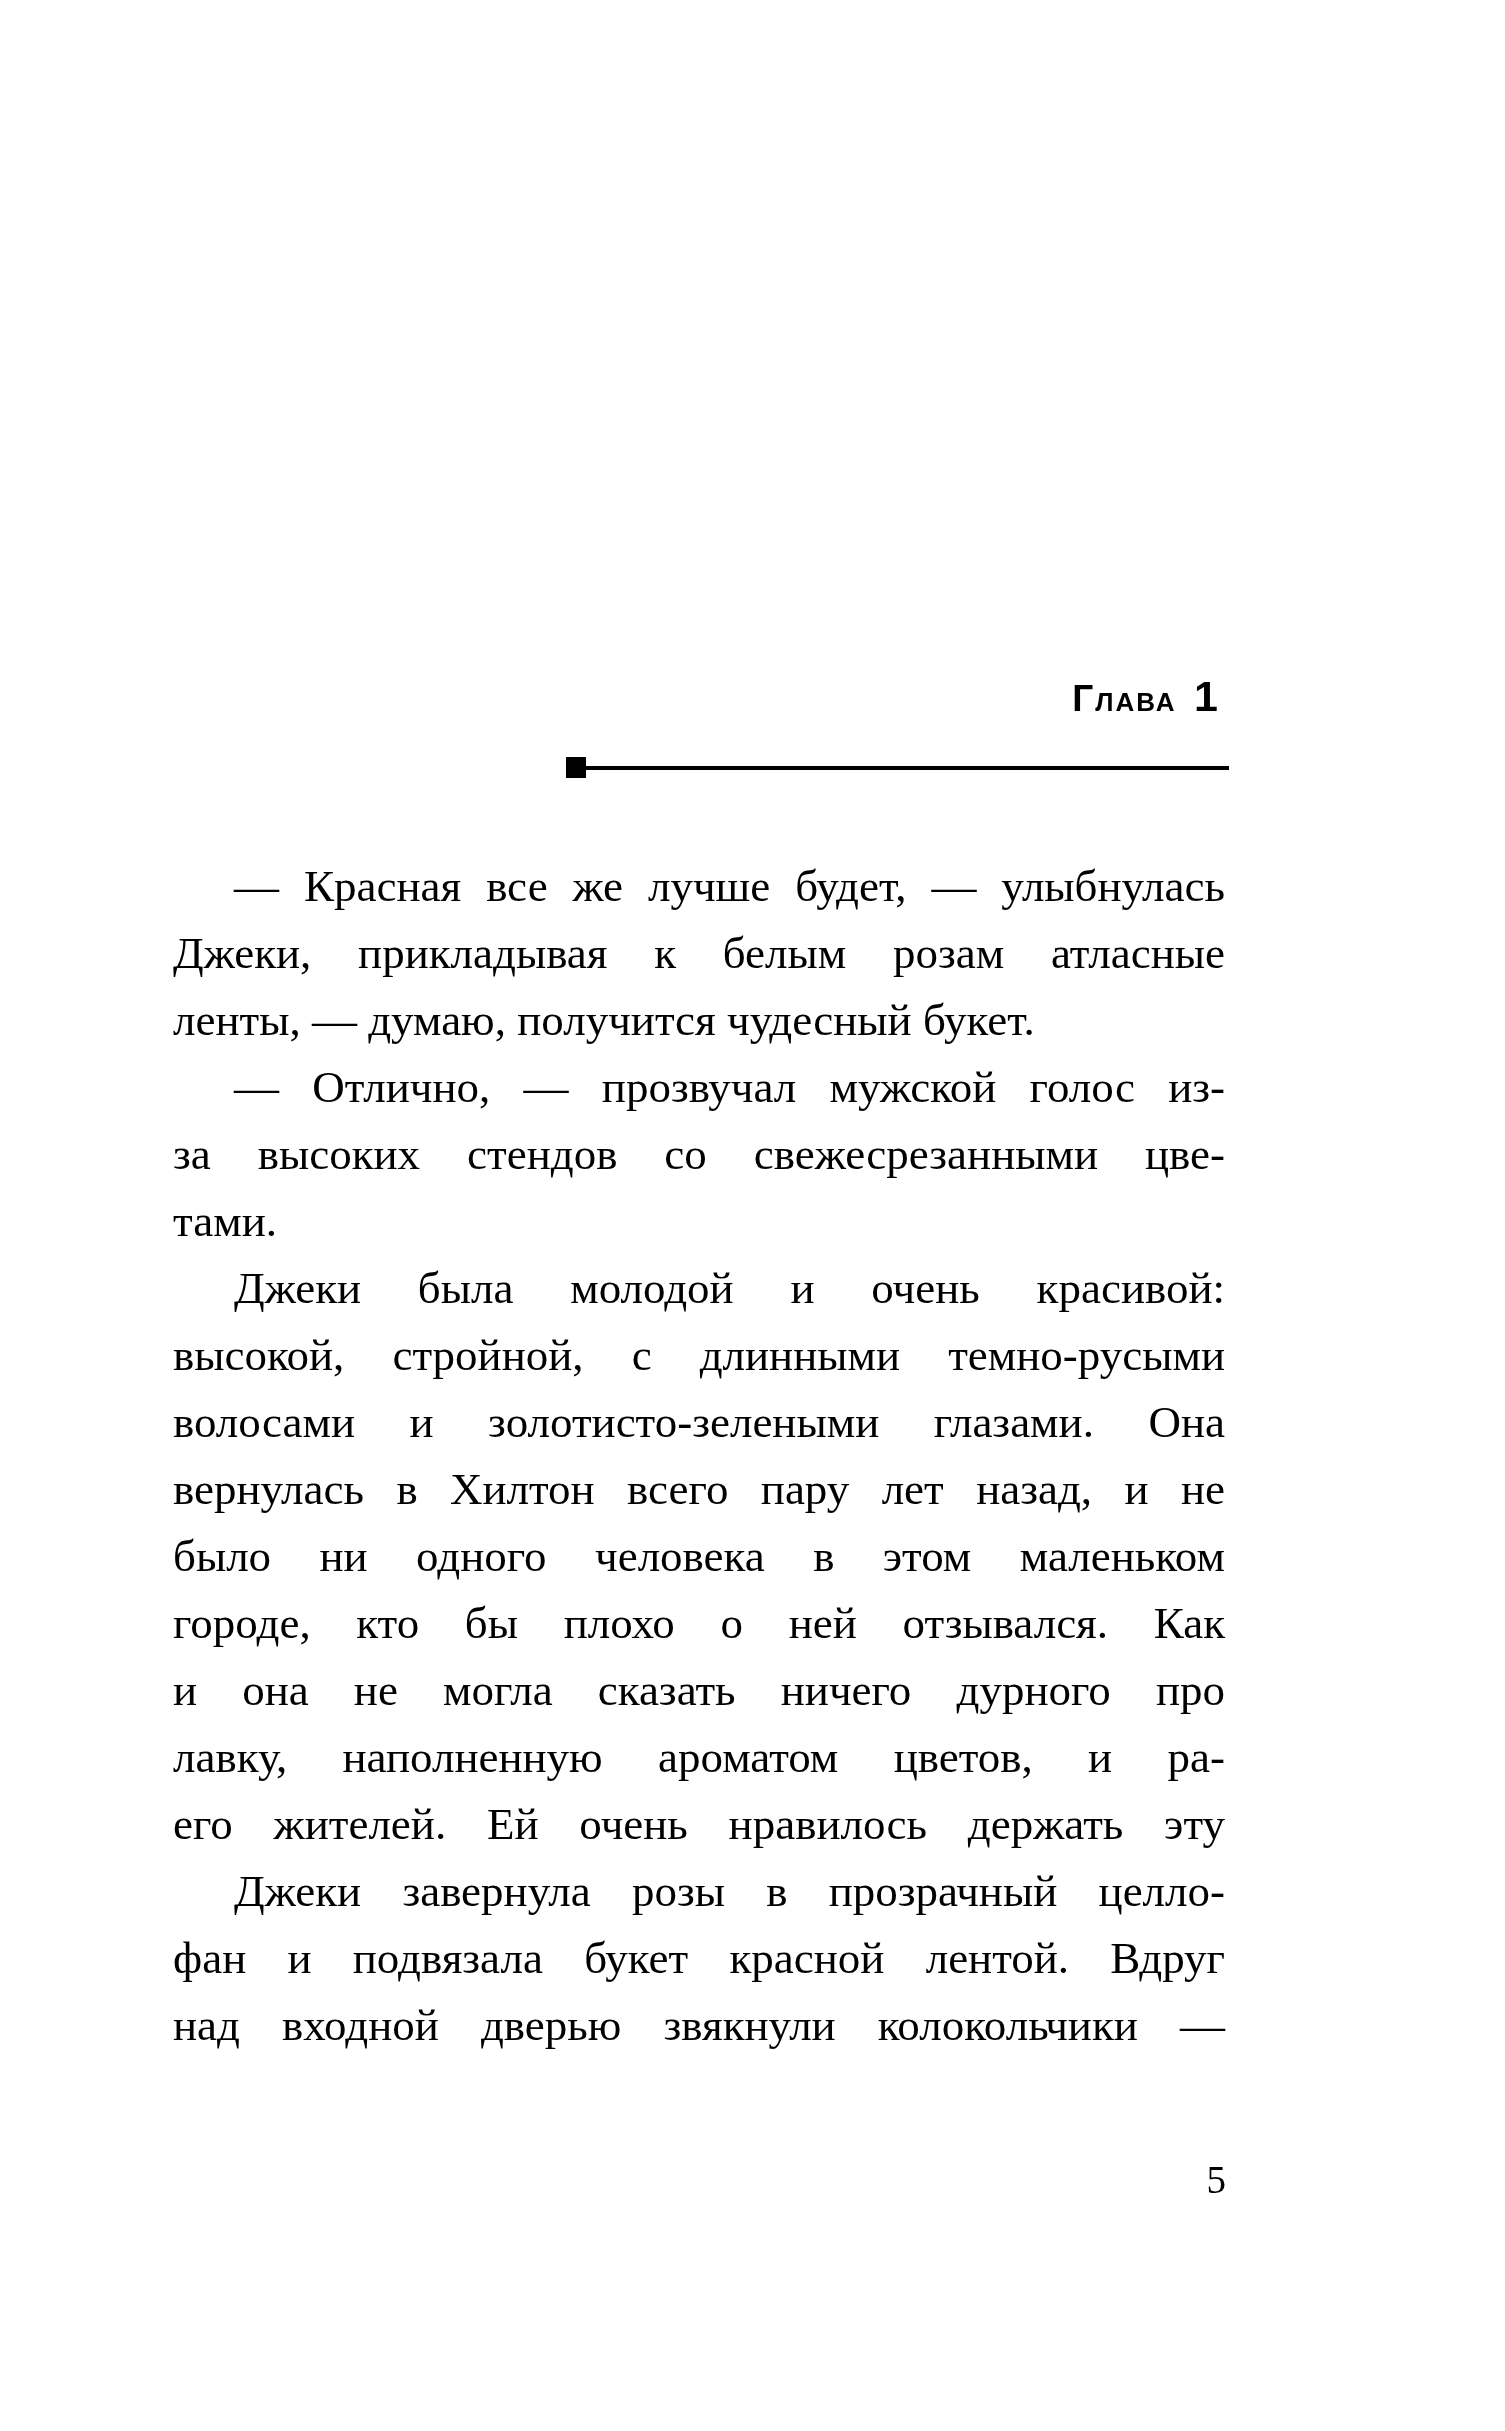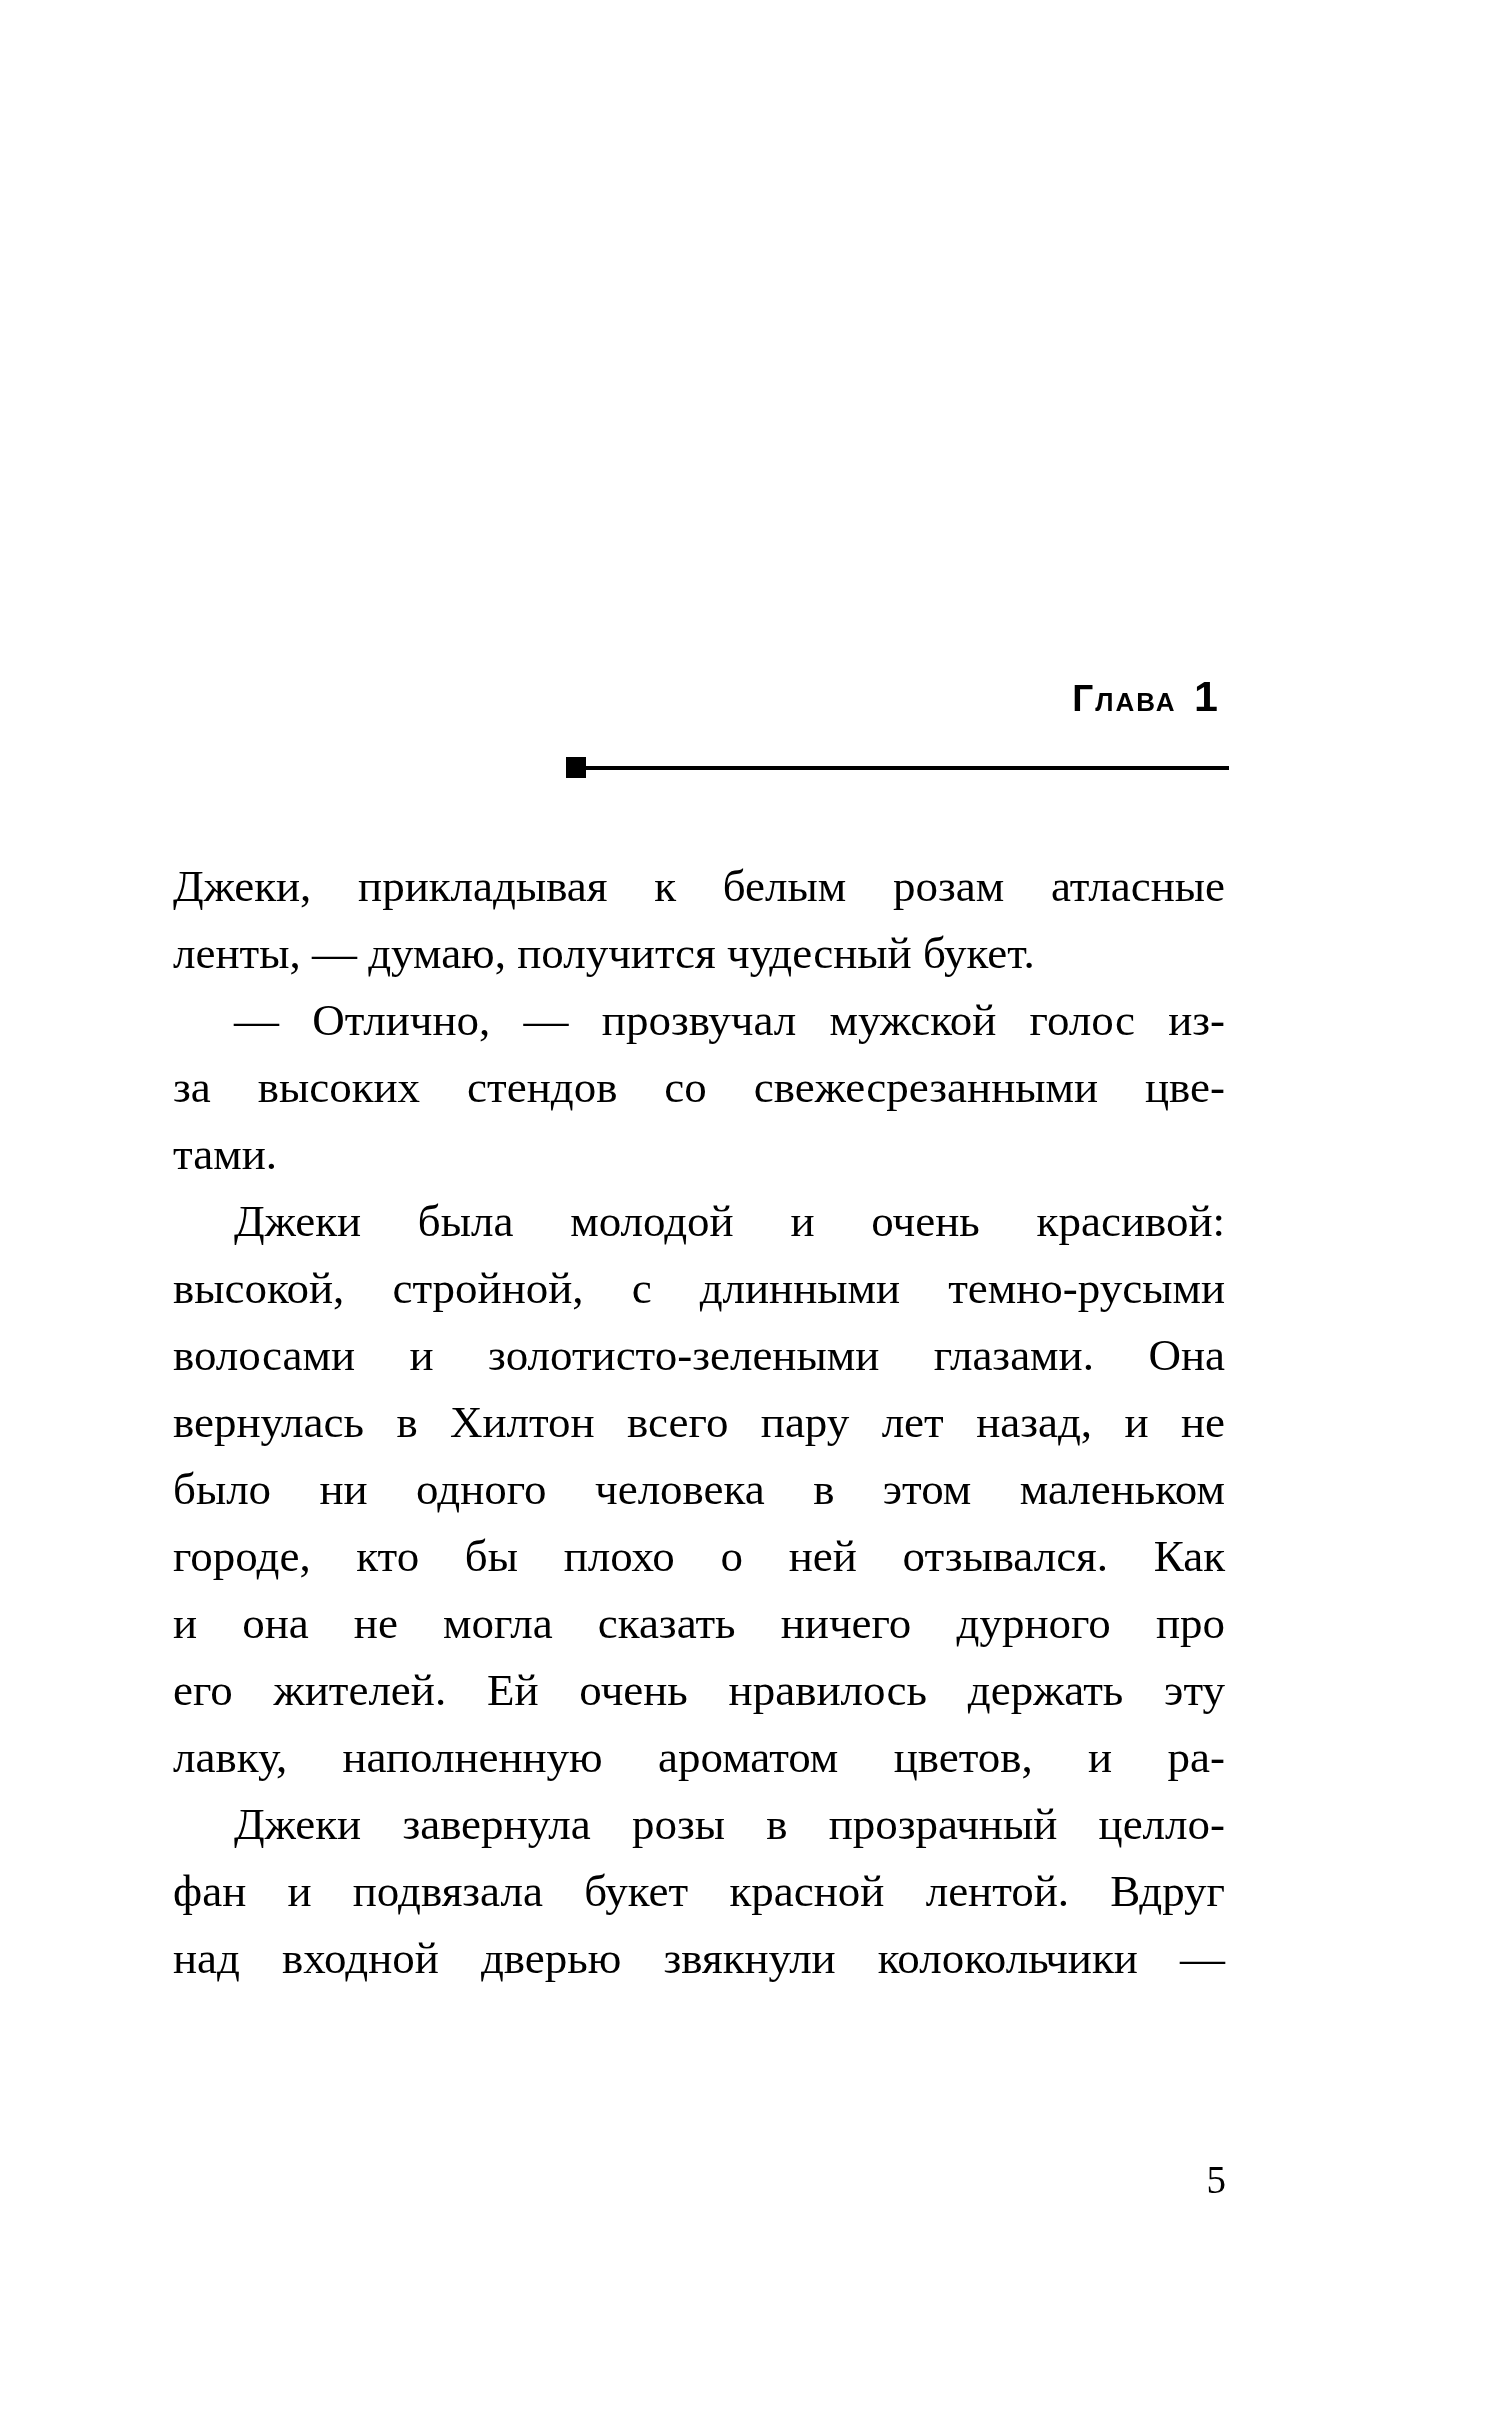--- a/index.html
+++ b/index.html
@@ -41,34 +41,35 @@
   <div class="chapter-heading">
     <span>Глава</span><span class="num">1</span>
   </div>
 
   <div class="chapter-rule">
     <div class="square"></div>
     <div class="line"></div>
   </div>
 
   <div class="body-text">
+    <span class="ln indent">— Красная все же лучше будет, — улыбнулась</span>
     <span class="ln">Джеки, прикладывая к белым розам атласные</span>
     <span class="ln last">ленты, — думаю, получится чудесный букет.</span>
     <span class="ln indent">— Отлично, — прозвучал мужской голос из-</span>
     <span class="ln">за высоких стендов со свежесрезанными цве-</span>
     <span class="ln last">тами.</span>
     <span class="ln indent">Джеки была молодой и очень красивой:</span>
     <span class="ln">высокой, стройной, с длинными темно-русыми</span>
     <span class="ln">волосами и золотисто-зелеными глазами. Она</span>
     <span class="ln">вернулась в Хилтон всего пару лет назад, и не</span>
     <span class="ln">было ни одного человека в этом маленьком</span>
     <span class="ln">городе, кто бы плохо о ней отзывался. Как</span>
     <span class="ln">и она не могла сказать ничего дурного про</span>
+    <span class="ln">лавку, наполненную ароматом цветов, и ра-</span>
     <span class="ln">его жителей. Ей очень нравилось держать эту</span>
-    <span class="ln">лавку, наполненную ароматом цветов, и ра-</span>
     <span class="ln indent">Джеки завернула розы в прозрачный целло-</span>
     <span class="ln">фан и подвязала букет красной лентой. Вдруг</span>
     <span class="ln">над входной дверью звякнули колокольчики —</span>
   </div>
 
   <div class="page-number">5</div>
 </div>
 
 
 </body></html>

